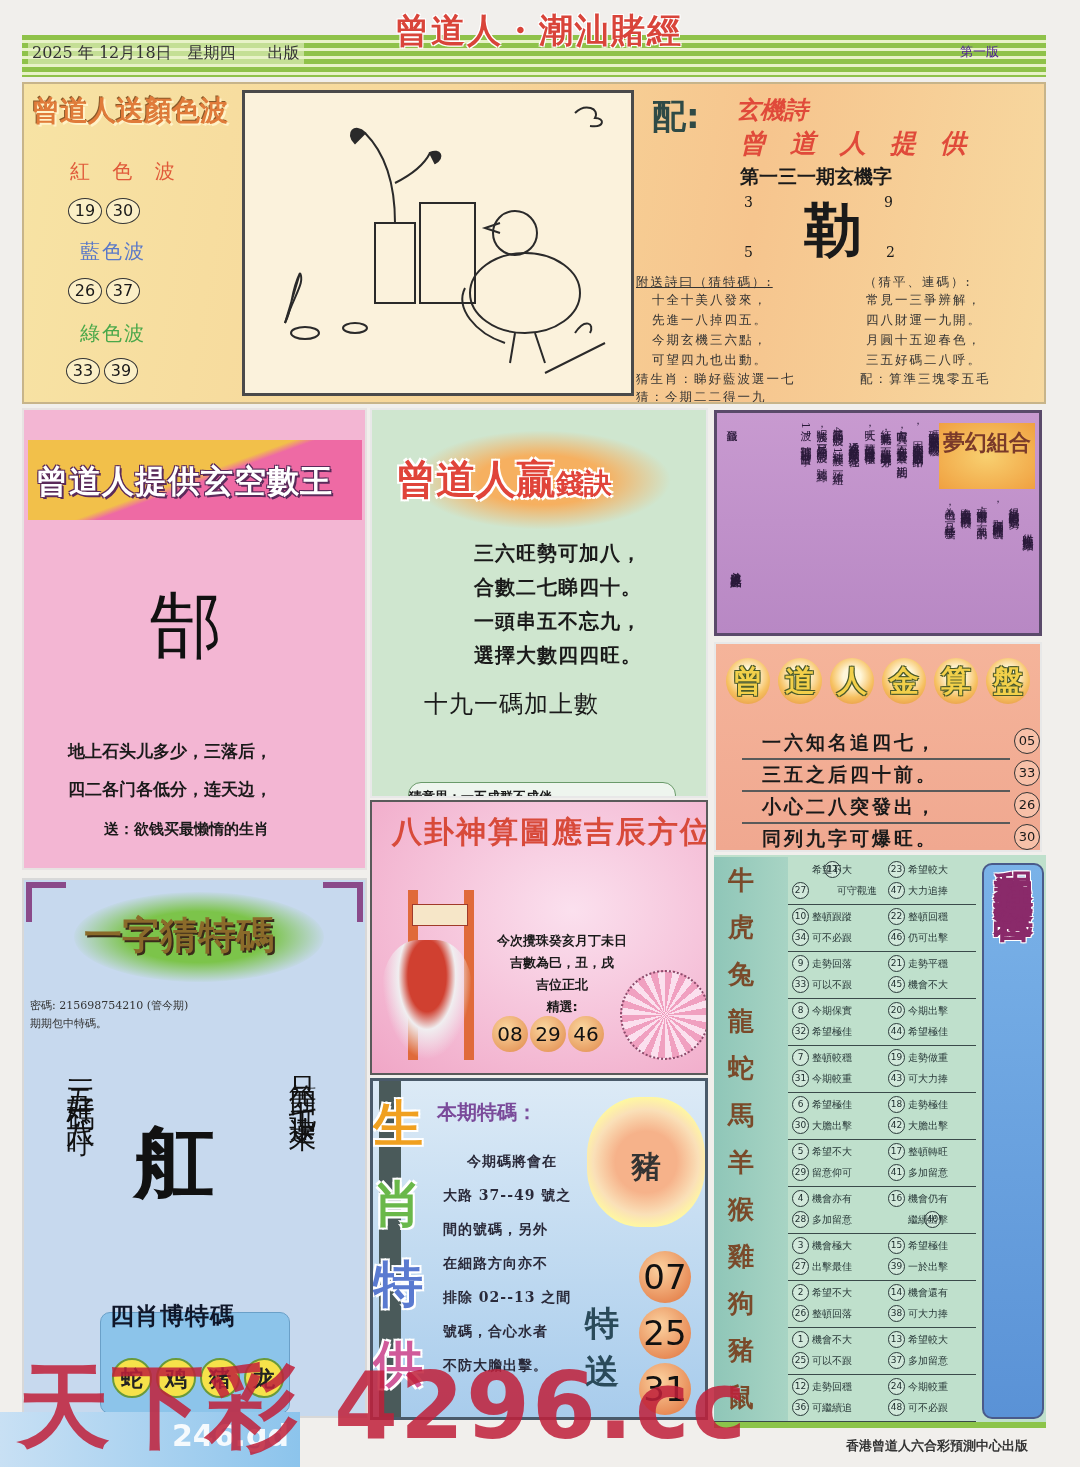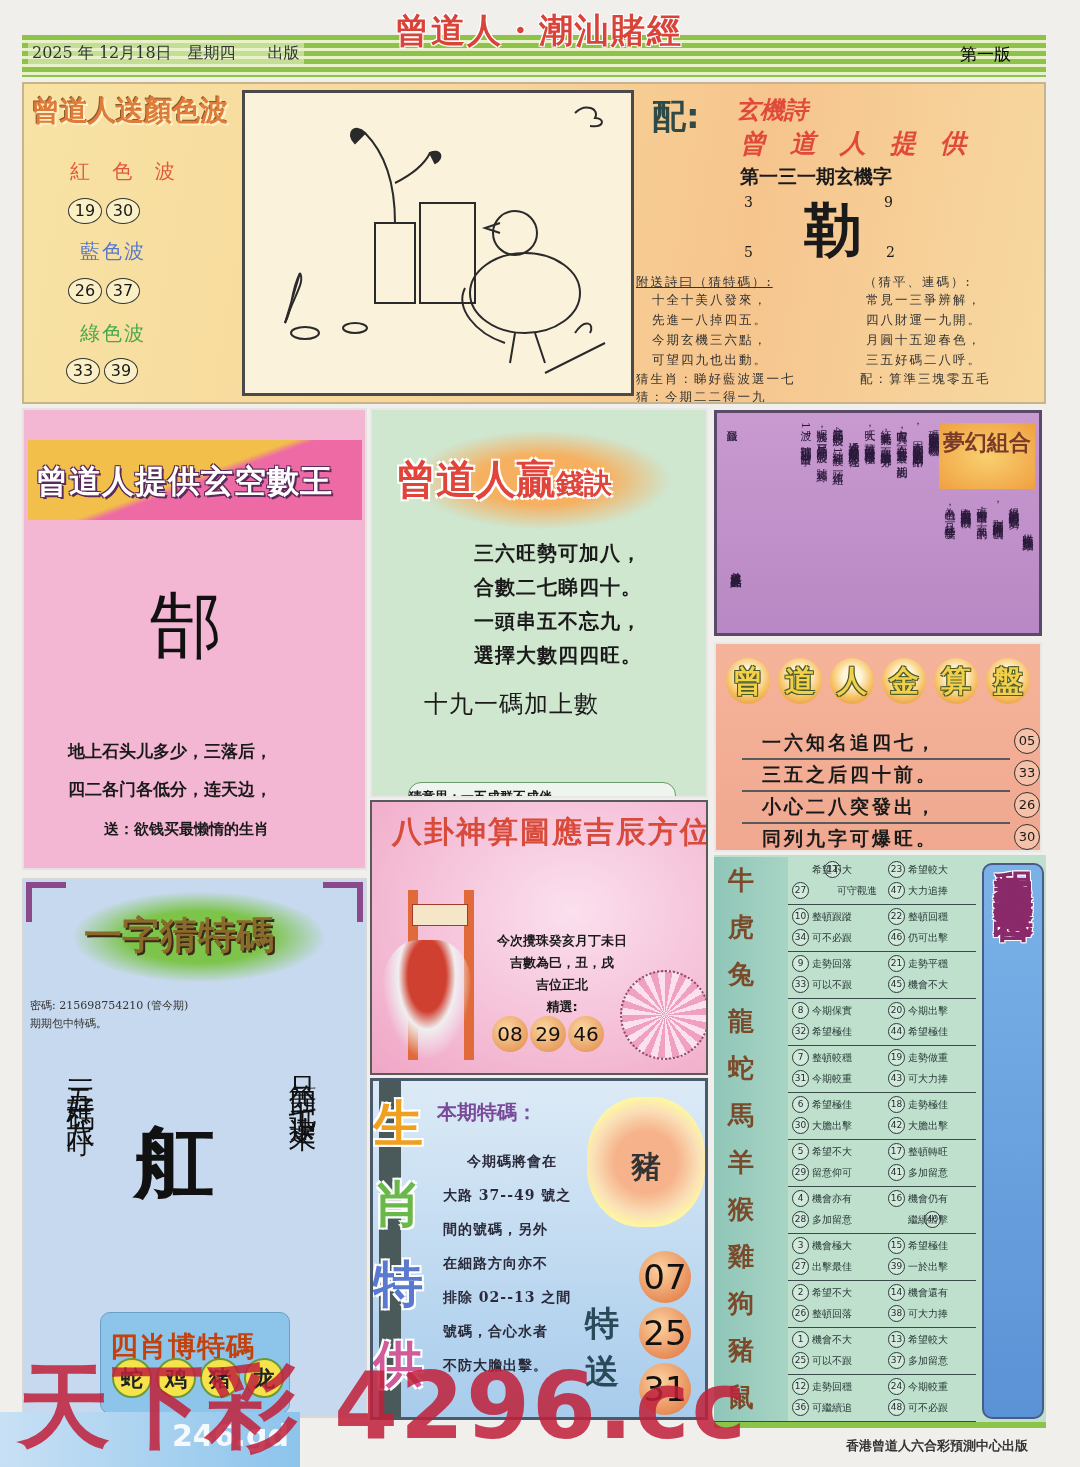--- a/index.html
+++ b/index.html
@@ -6,21 +6,21 @@
   html, body { width: 1080px; height: 1467px; overflow: hidden; }
   body { background: #f1efec; font-family: "DejaVu Serif", serif; position: relative; color: #1a1a1a; }
   .abs { position: absolute; }
 
   
   #header-stripes { left: 22px; top: 35px; width: 1024px; height: 42px;
     background: repeating-linear-gradient(to bottom, #8fc24a 0 5px, #e8f2c8 5px 8px); }
   #masthead { left: 395px; top: 8px; font-family: "DejaVu Sans", sans-serif; font-weight: bold; font-size: 34px; color: #d9443a; letter-spacing: 2px;
     text-shadow: 1px 1px 0 #fff, -1px -1px 0 #fff, 1px -1px 0 #fff, -1px 1px 0 #fff; }
   #dateline { left: 28px; top: 43px; font-size: 16px; color: #333; background: rgba(232,242,200,.6); padding: 0 4px; }
-  #edition { left: 960px; top: 43px; font-size: 17px; color: #000000; font-family: "DejaVu Sans", sans-serif; }
+  #edition { left: 960px; top: 43px; font-size: 13px; color: #4c1d95; font-family: "DejaVu Sans", sans-serif; }
 
   .panel { position: absolute; border: 2px solid #5a5a5a; overflow: hidden; }
 
   
   #p-wave { left: 22px; top: 82px; width: 1024px; height: 322px; background: linear-gradient(100deg,#f7e3a4,#f7d79a 40%,#f6c58e 70%,#f7d9a0); border-color:#c7b48a;}
   #wave-title { left: 8px; top: 8px; font-family:"DejaVu Sans",sans-serif; font-weight:bold; font-size:28px; color:#e07b3a;
     text-shadow: 2px 2px 0 #fff2c8, -1px -1px 0 #8a5a2a; }
   .wave-label { font-family:"DejaVu Sans",sans-serif; font-size:20px; letter-spacing:8px; }
   .ball { display:inline-block; width:34px; height:26px; border:1.5px solid #333; border-radius:50%; text-align:center; line-height:23px;
     font-family:"DejaVu Sans",sans-serif; font-size:16px; background:#fbefc6; margin-right:4px; }
@@ -107,21 +107,21 @@
   .corner-deco { position:absolute; width: 40px; height: 40px; border-top: 6px solid #8a4a8a; }
   #guess-burst { left: 50px; top: 12px; width: 250px; height: 90px; border-radius: 50%;
     background: radial-gradient(ellipse, #7cc44a 0 40%, rgba(124,196,74,0) 72%); }
   #guess-title { left: 60px; top: 30px; font-family:"DejaVu Sans",sans-serif; font-weight:bold; font-size: 38px; color:#8a6a2a;
     text-shadow: 2px 2px 0 #3a2a1a; }
   #guess-code { left: 6px; top: 118px; font-size: 11px; color:#333; white-space: nowrap; }
   #guess-note { left: 6px; top: 136px; font-size: 11px; color:#333; }
   .guess-v { position:absolute; writing-mode: vertical-rl; font-size: 28px; letter-spacing: 8px; line-height: 1; color:#111; }
   #guess-glyph { left: 110px; top: 230px; font-size: 80px; font-weight: bold; color:#111; }
   #four-box { left: 76px; top: 432px; width: 190px; height: 102px; background:#8cc4ea; border-radius: 10px; border:1.5px solid #6aa0c8; }
-  #four-title { left: 86px; top: 448px; font-family:"DejaVu Sans",sans-serif; font-size: 28px; color:#c2410c; font-weight: bold; letter-spacing: 1px; }
+  #four-title { left: 86px; top: 420px; font-family:"DejaVu Sans",sans-serif; font-size: 24px; color:#0f172a; font-weight: bold; letter-spacing: 1px; }
   .four-ball { position:absolute; top: 478px; width: 40px; height: 40px; border-radius: 50%; background:#f6e24a; border: 2px solid #6a9a3a;
     font-size: 22px; text-align:center; line-height: 36px; color:#222; font-weight: bold; }
 
   
   #p-twelve { left: 714px; top: 855px; width: 332px; height: 573px; background:#bfe0cc; border-color:#8cc44a; border-width: 0 0 6px 0; }
   .z-row { position:absolute; left: 0; width: 262px; height: 48px; border-bottom: 1.5px solid #3a4a4a; }
   .z-img { position:absolute; left: 0; top: 0; width: 74px; height: 47px; background: linear-gradient(90deg,#8fc6b8,#a8d4c4); }
   .z-animal { position:absolute; left: 14px; top: 6px; font-size: 26px; color:#7a4a2a; font-weight: bold; }
   .z-n { position:absolute; width: 17px; height: 17px; border: 1.5px solid #2a3a3a; border-radius: 50%; font-family:"DejaVu Sans",sans-serif;
     font-size: 9px; text-align:center; line-height: 14px; color:#1a2a2a; background: rgba(255,255,255,.3); }

